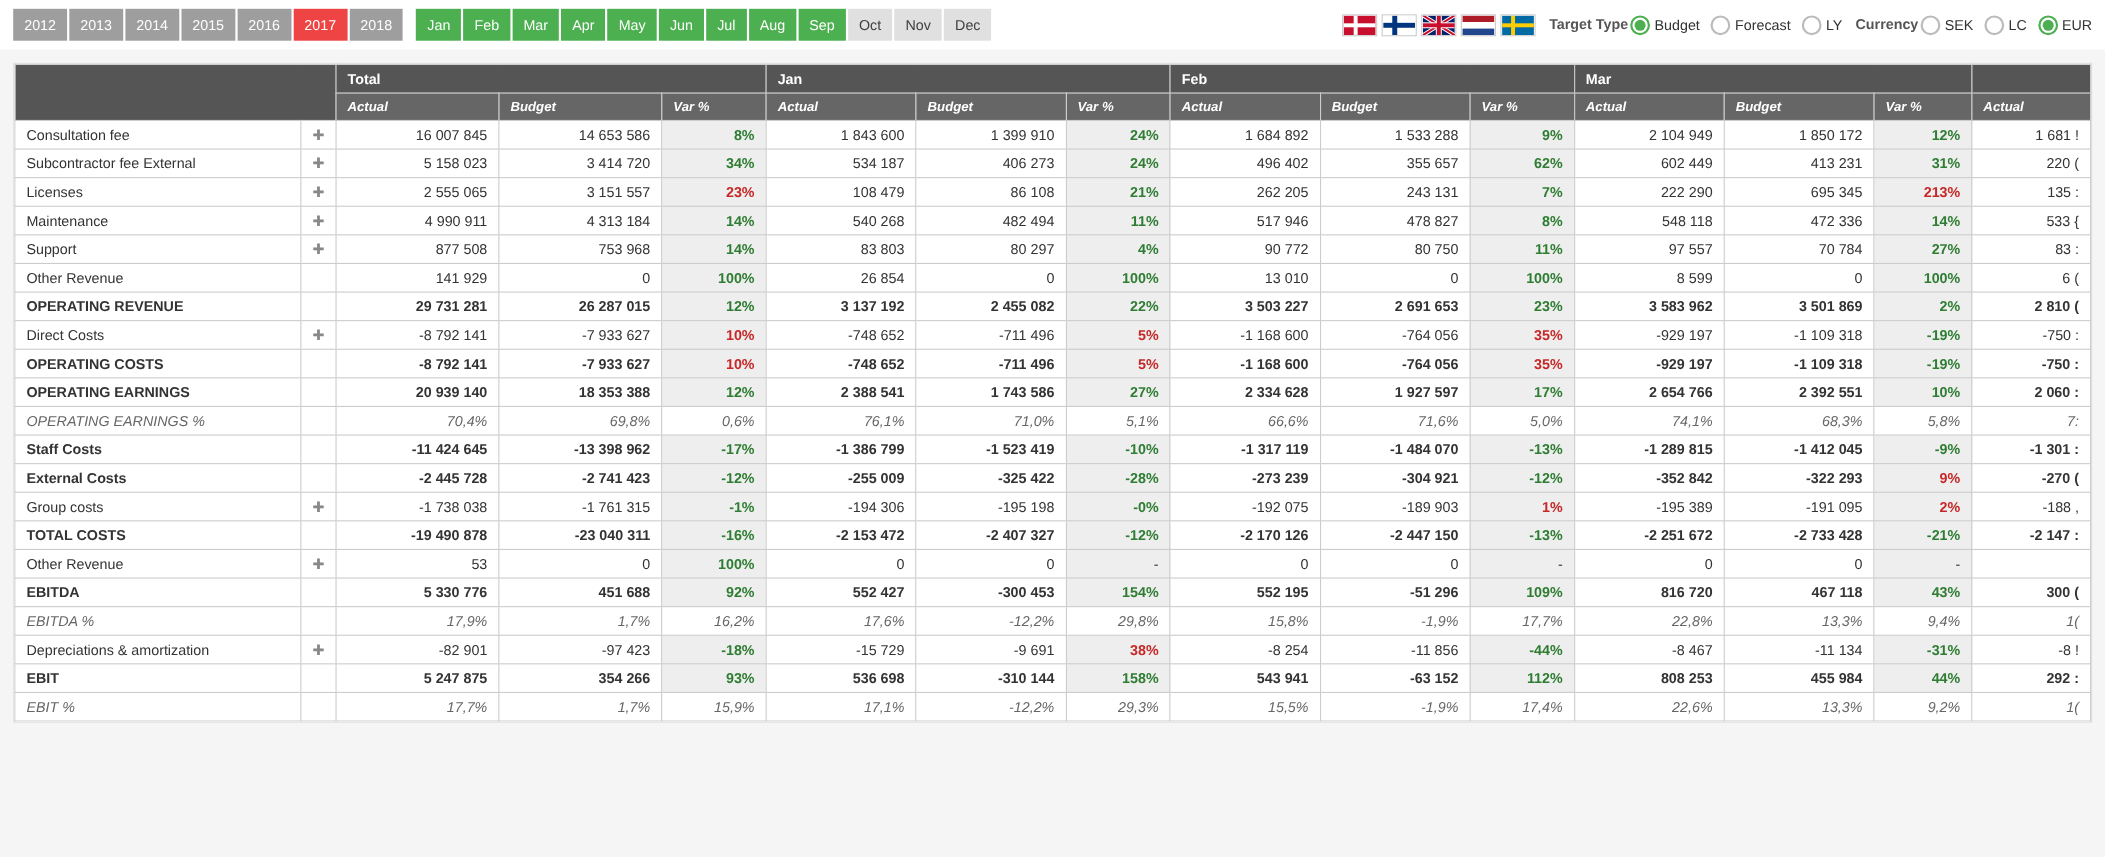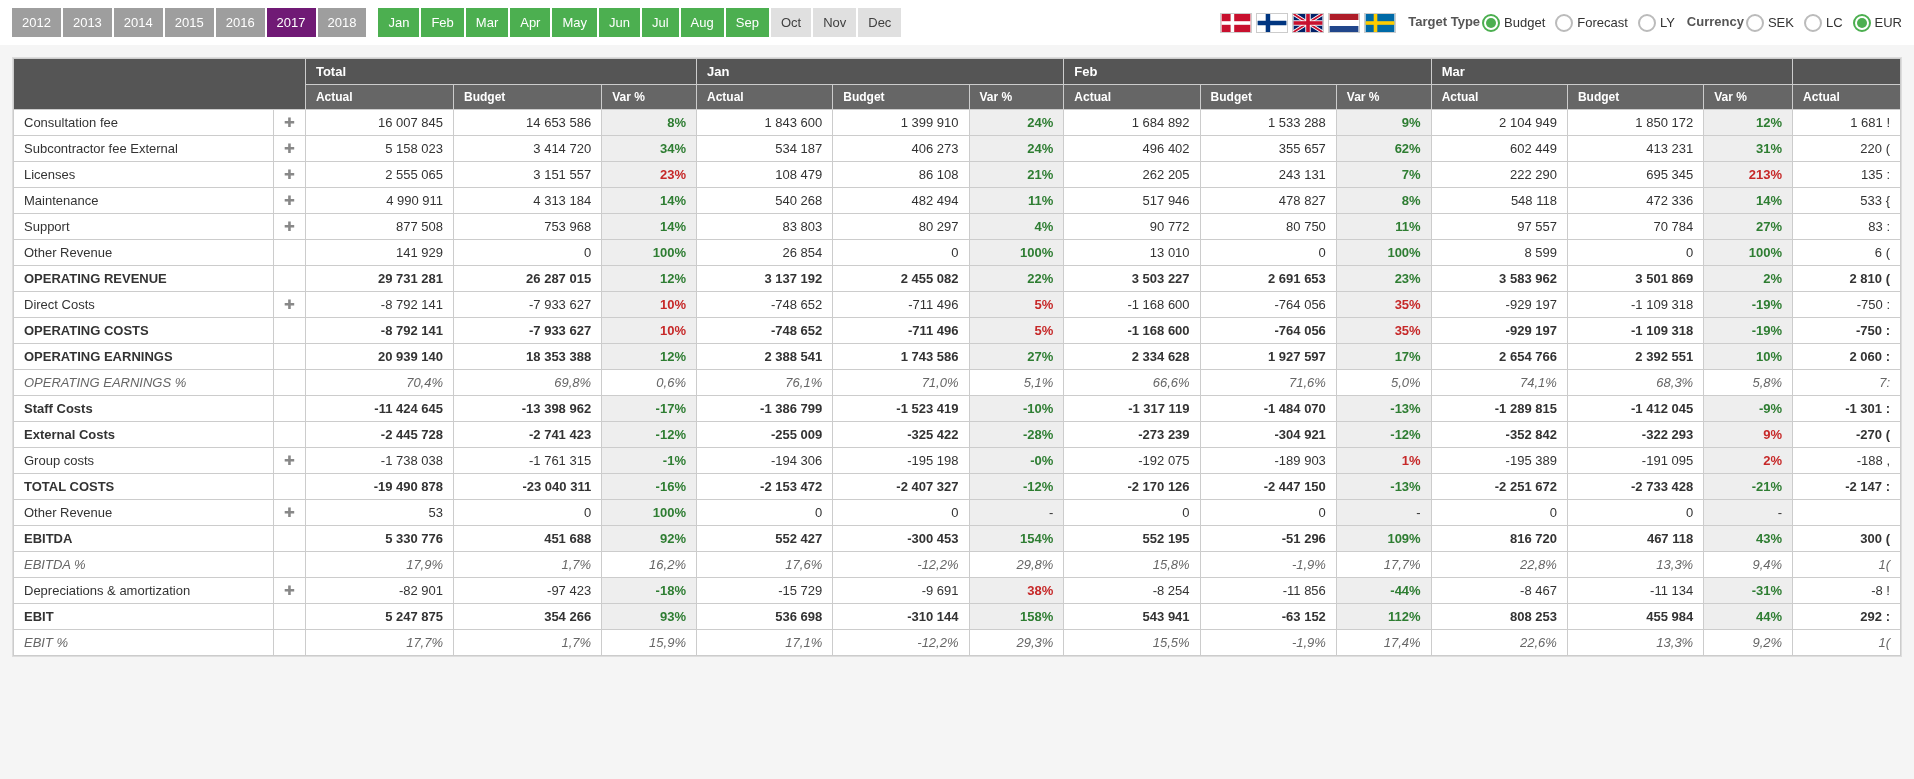--- a/index.html
+++ b/index.html
@@ -28,21 +28,21 @@
 .year-btns button, .month-btns button {
   border: none;
   padding: 7px 10px;
   background: #9e9e9e;
   color: #fff;
   font-size: 13px;
   cursor: pointer;
   font-weight: 500;
 }
 .year-btns button.active {
-  background: #701a75;
+  background: #ef4444;
 }
 .month-btns button.active {
   background: #4caf50;
 }
 .month-btns button.inactive {
   background: #e0e0e0;
   color: #404040;
 }
 .spacer {
   flex: 1;
@@ -125,20 +125,21 @@
   color: #fff;
   font-weight: 600;
   text-align: left;
 }
 thead tr:first-child th:first-child {
   background: #555;
 }
 thead tr.subhead th {
   background: #666;
   font-size: 12px;
+  font-style: italic;
 }
 tbody td {
   text-align: right;
   font-variant-numeric: tabular-nums;
 }
 tbody td.label {
   text-align: left;
   width: 260px;
 }
 tbody td.expand {

